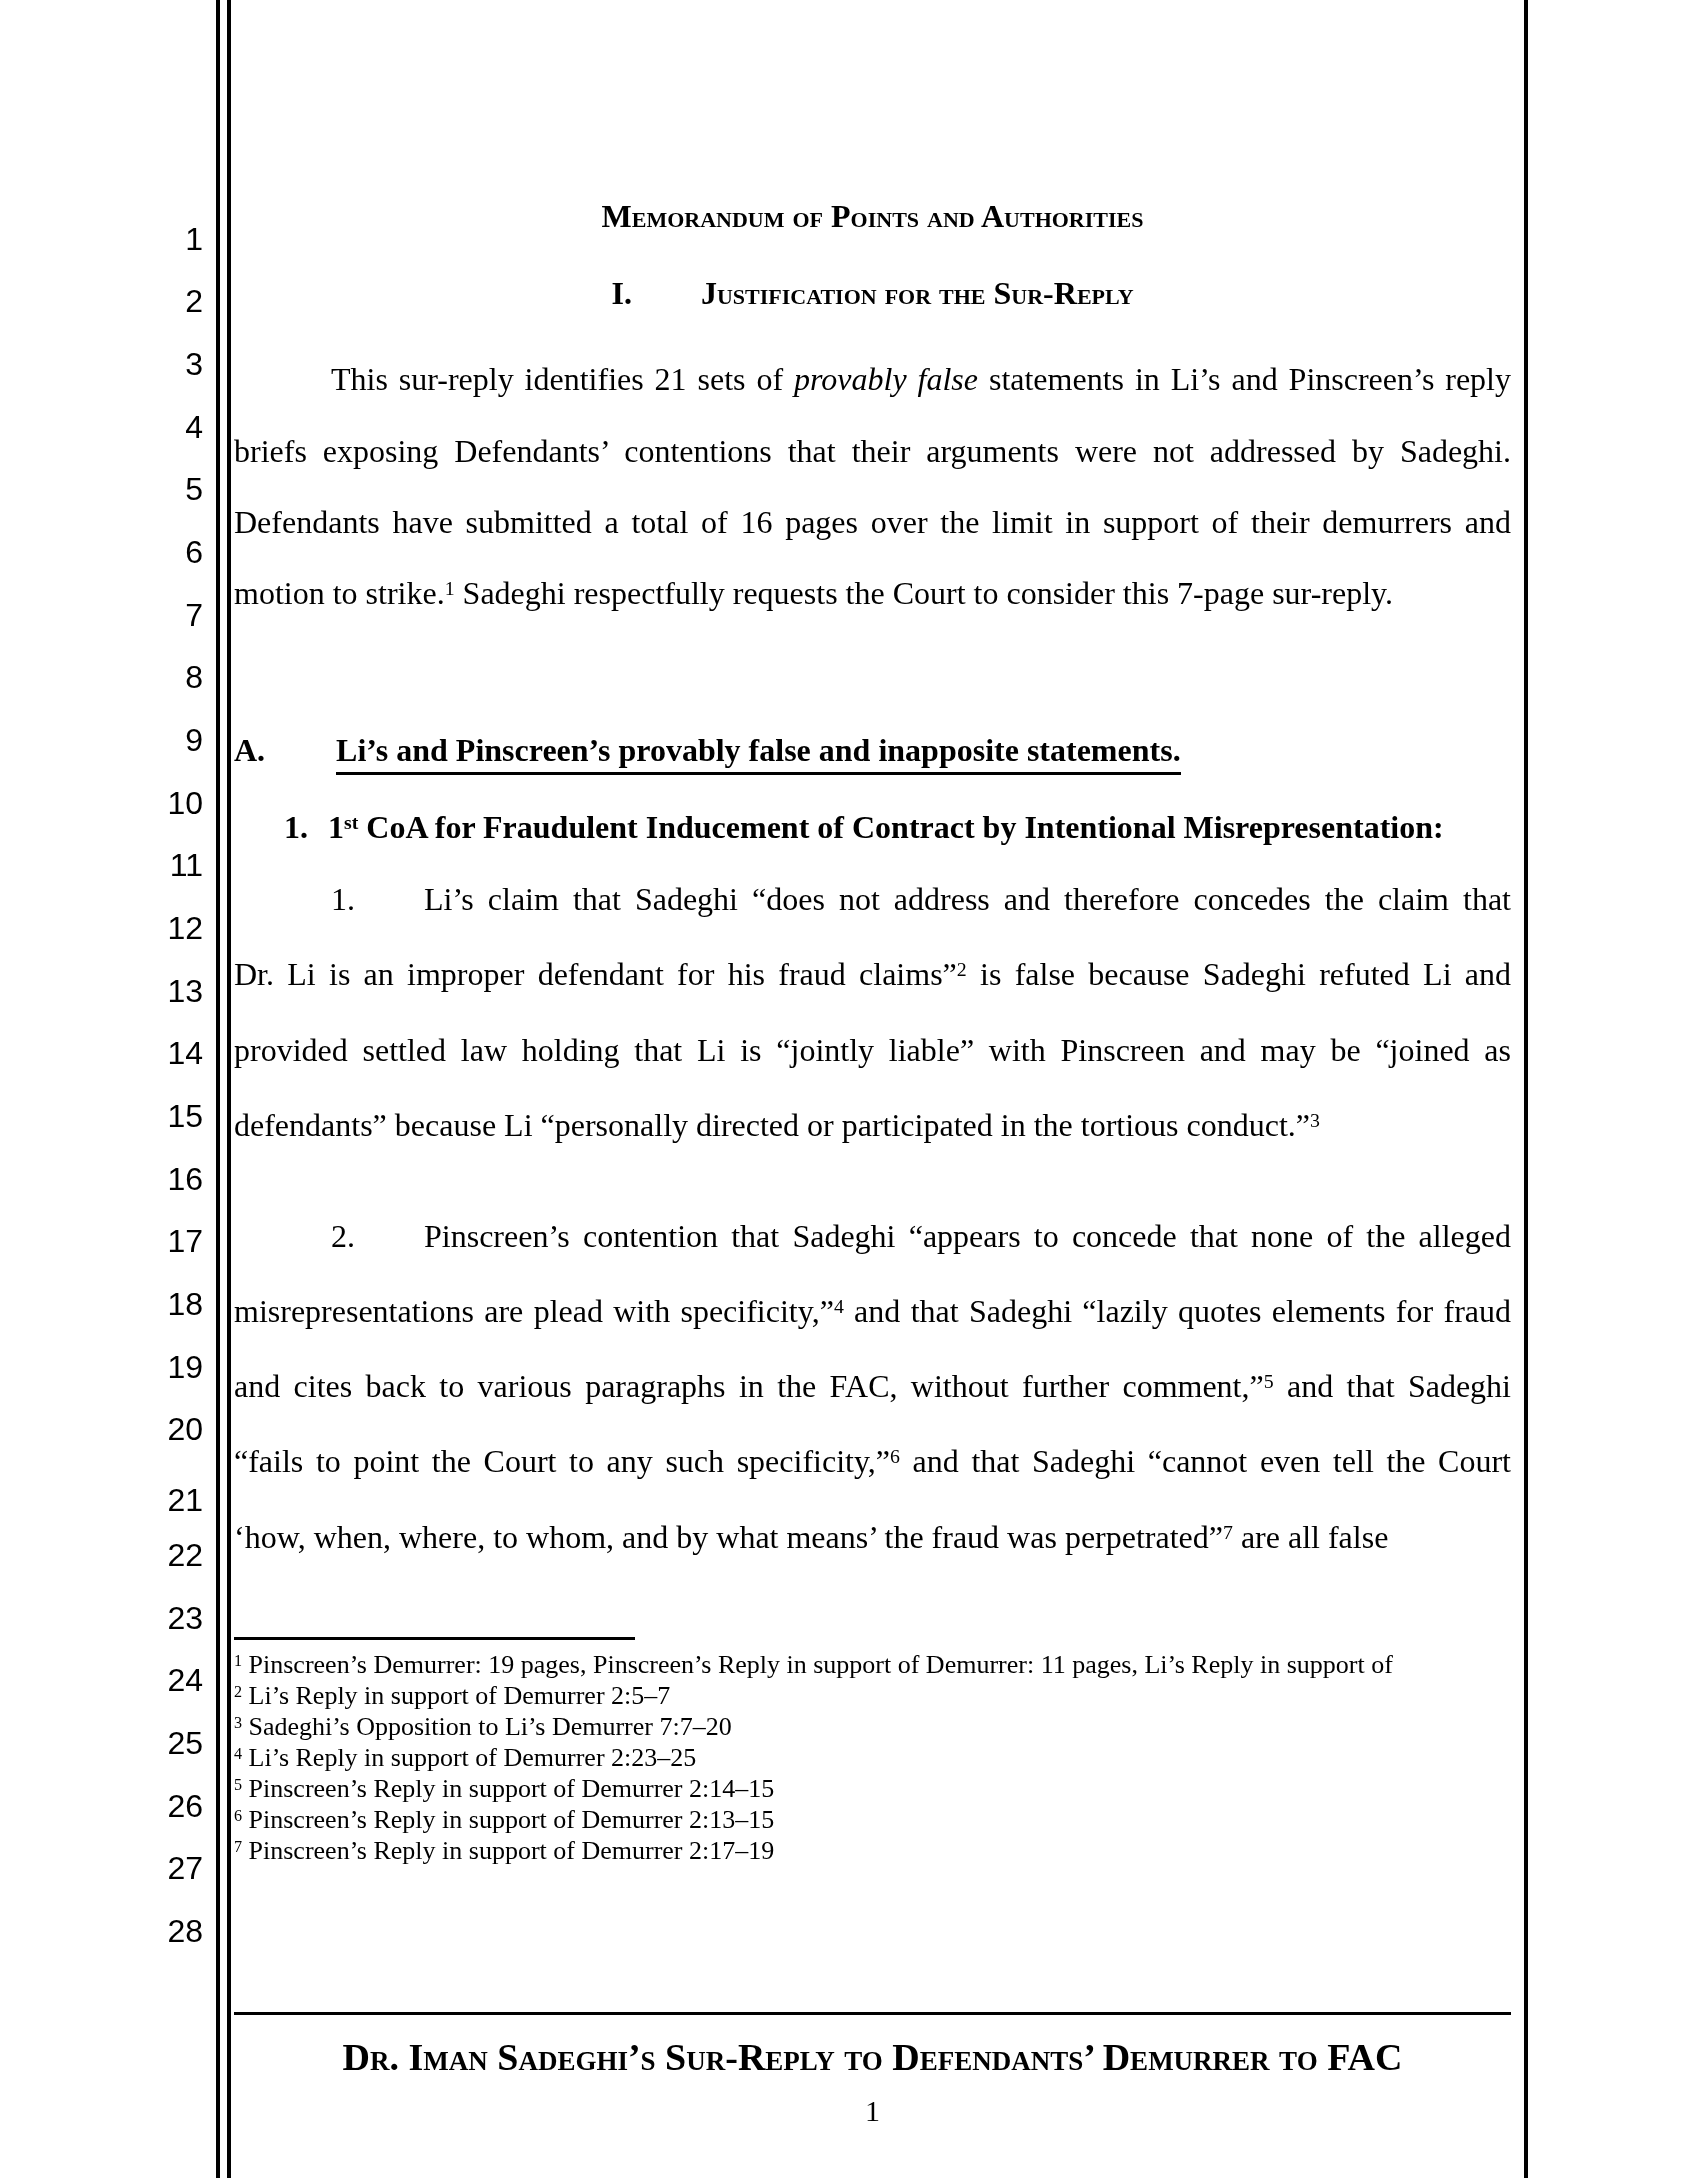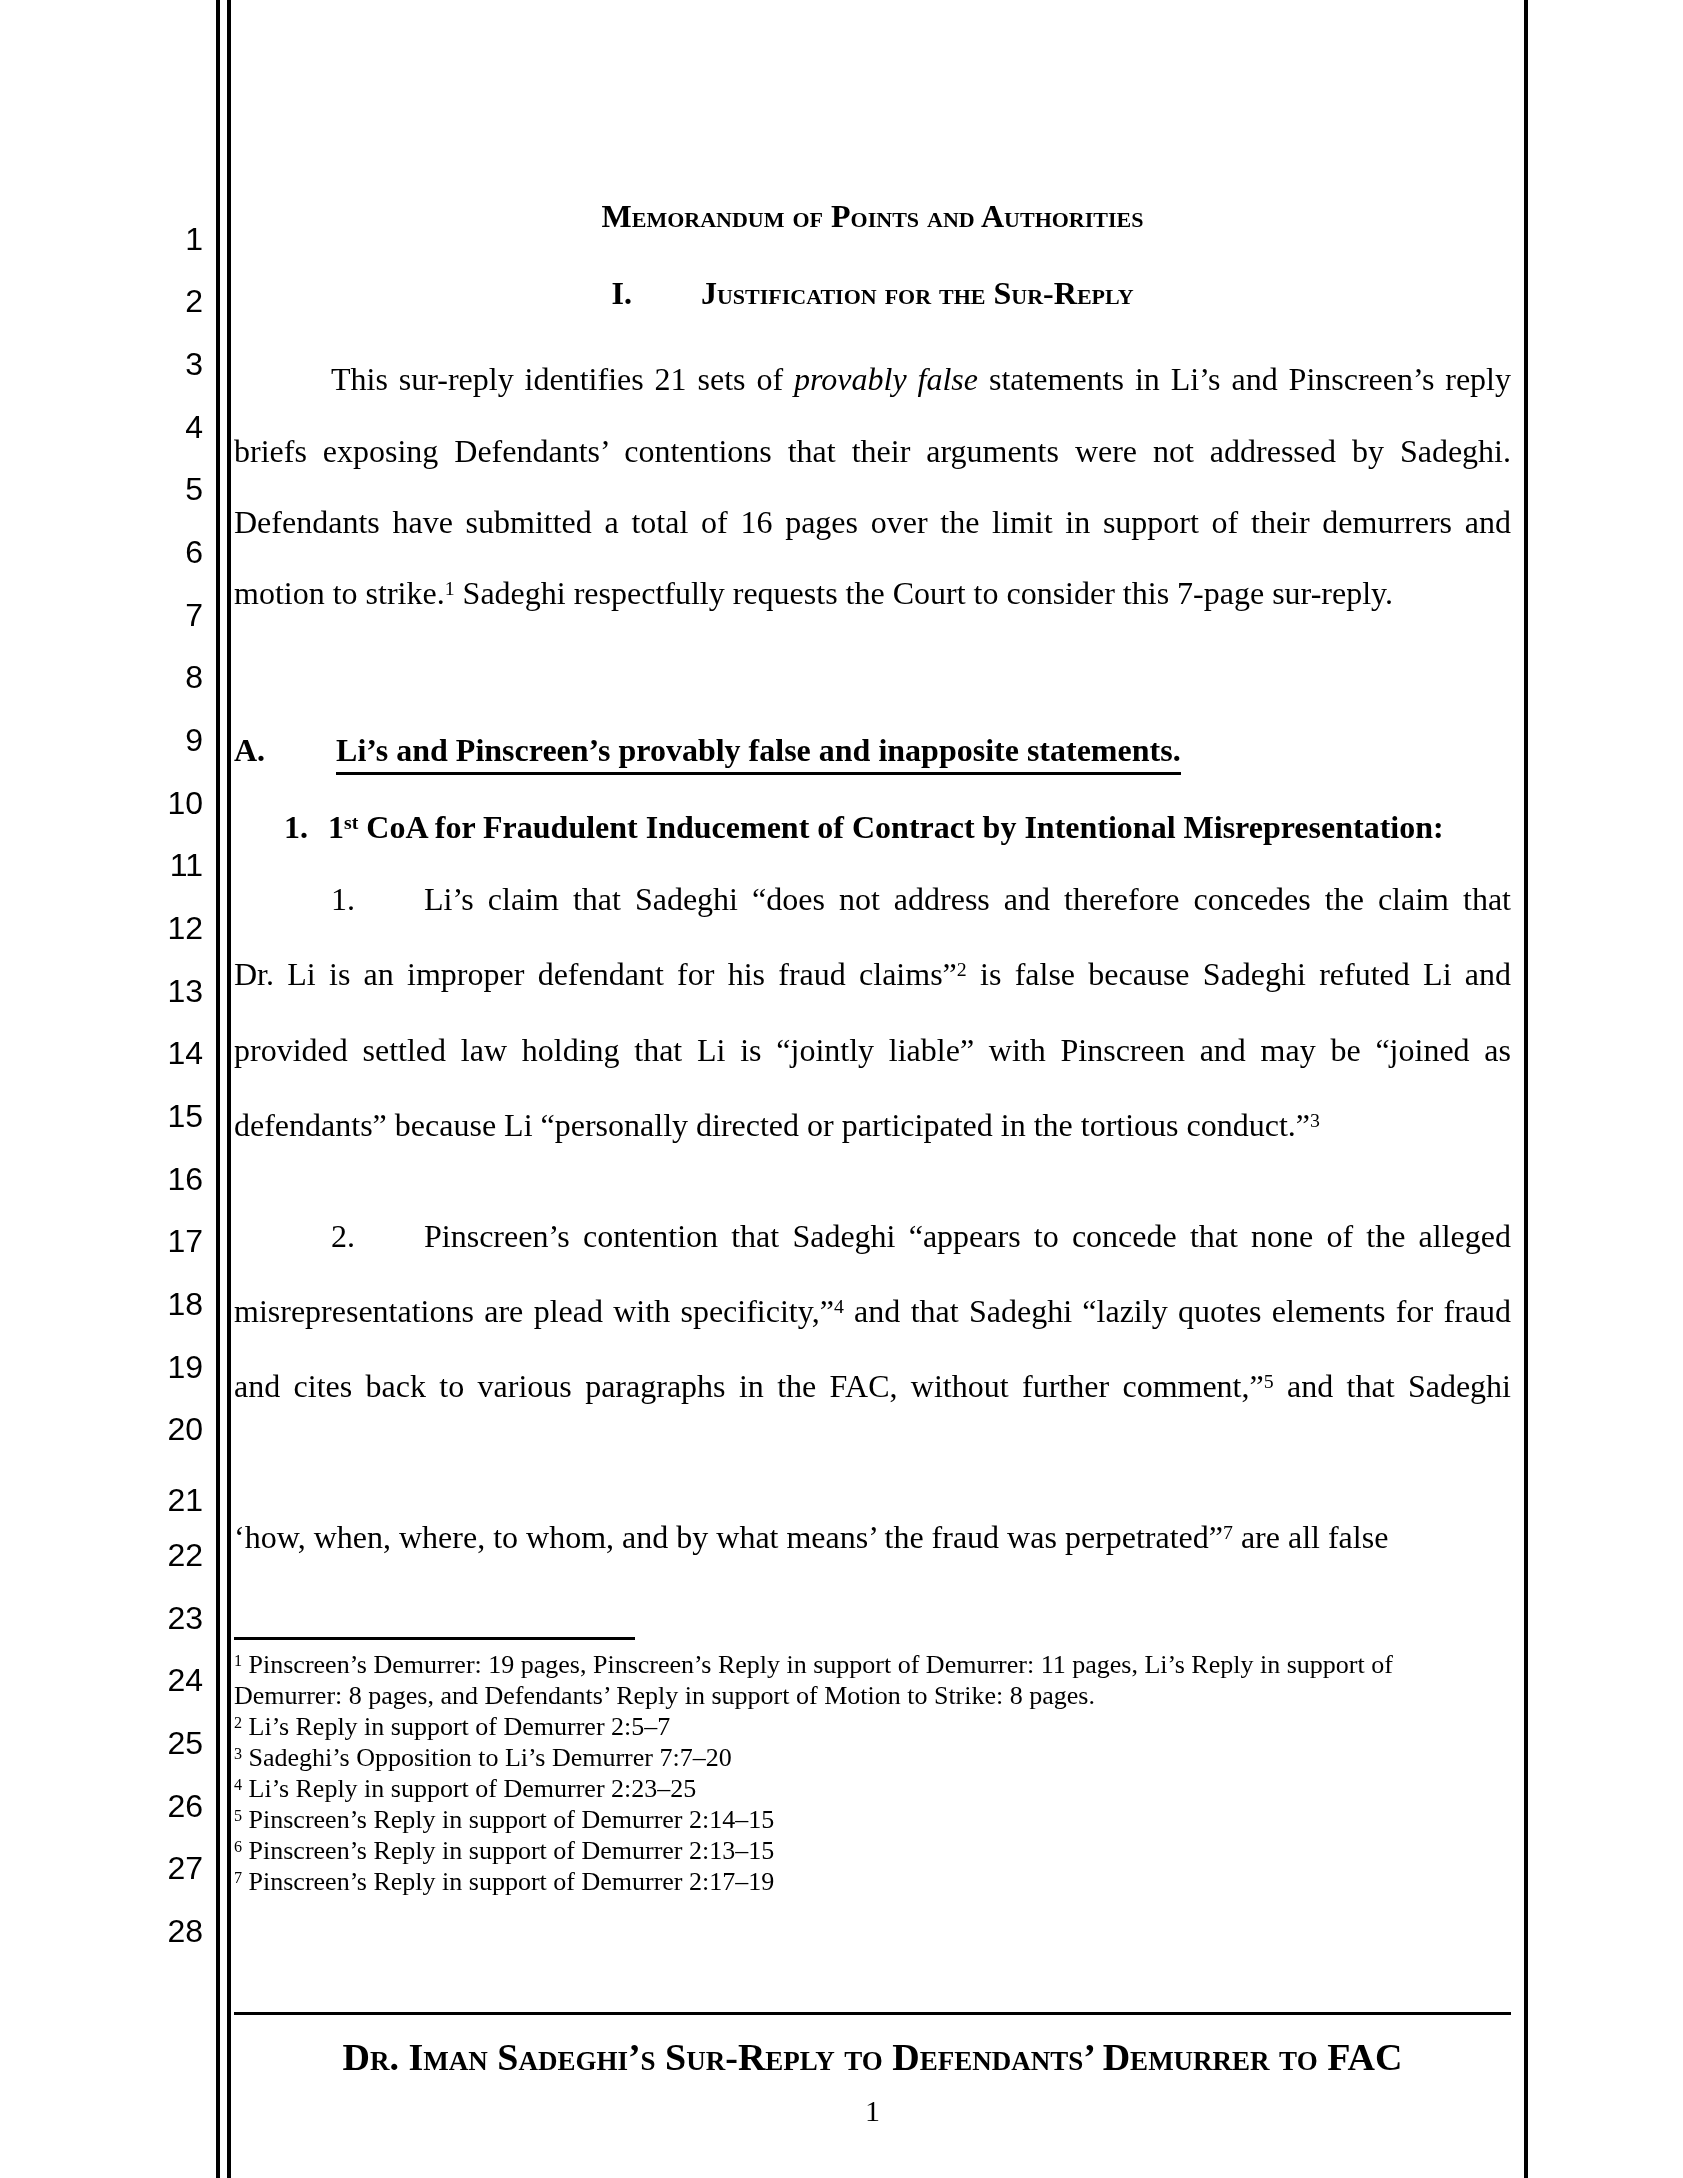--- a/index.html
+++ b/index.html
@@ -90,26 +90,26 @@
     </div>
 
     <div class="bl ind" style="top:879px;"><span>1.</span><span class="tab" style="width: 69px;"></span><span>Li’s claim that Sadeghi “does not address and therefore concedes the claim that</span></div>
     <div class="bl" style="top:954px;"><span>Dr. Li is an improper defendant for his fraud claims”</span><sup>2</sup><span> is false because Sadeghi refuted Li and</span></div>
     <div class="bl" style="top:1030px;"><span>provided settled law holding that Li is “jointly liable” with Pinscreen and may be “joined as</span></div>
     <div class="bl last" style="top:1105px;"><span>defendants” because Li “personally directed or participated in the tortious conduct.”</span><sup>3</sup></div>
 
     <div class="bl ind" style="top:1216px;"><span>2.</span><span class="tab" style="width: 69px;"></span><span>Pinscreen’s contention that Sadeghi “appears to concede that none of the alleged</span></div>
     <div class="bl" style="top:1291px;"><span>misrepresentations are plead with specificity,”</span><sup>4</sup><span> and that Sadeghi “lazily quotes elements for fraud</span></div>
     <div class="bl" style="top:1366px;"><span>and cites back to various paragraphs in the FAC, without further comment,”</span><sup>5</sup><span> and that Sadeghi</span></div>
+    <div class="bl" style="top:1441px;"><span>“fails to point the Court to any such specificity,”</span><sup>6</sup><span> and that Sadeghi “cannot even tell the Court</span></div>
     <div class="bl last" style="top:1517px;"><span>‘how, when, where, to whom, and by what means’ the fraud was perpetrated”</span><sup>7</sup><span> are all false</span></div>
 
     <div class="hrule" style="top:1637px;left:0;width:401px;"></div>
     <div class="fnblock">
       <div class="fnline"><sup>1</sup><span> Pinscreen’s Demurrer: 19 pages, Pinscreen’s Reply in support of Demurrer: 11 pages, Li’s Reply in support of</span></div>
-      <div class="fnline"><span>Demurrer: 8 pages, and Defendants’ Reply in support of Motion to Strike: 8 pages.</span></div>
       <div class="fnline"><sup>2</sup><span> Li’s Reply in support of Demurrer 2:5–7</span></div>
       <div class="fnline"><sup>3</sup><span> Sadeghi’s Opposition to Li’s Demurrer 7:7–20</span></div>
       <div class="fnline"><sup>4</sup><span> Li’s Reply in support of Demurrer 2:23–25</span></div>
       <div class="fnline"><sup>5</sup><span> Pinscreen’s Reply in support of Demurrer 2:14–15</span></div>
       <div class="fnline"><sup>6</sup><span> Pinscreen’s Reply in support of Demurrer 2:13–15</span></div>
       <div class="fnline"><sup>7</sup><span> Pinscreen’s Reply in support of Demurrer 2:17–19</span></div>
     </div>
 
     <div class="hrule" style="top:2012px;left:0;width:100%;"></div>
     <div class="ftr sc" style="top:2037px;">Dr. Iman Sadeghi’s Sur-Reply to Defendants’ Demurrer to FAC</div>

